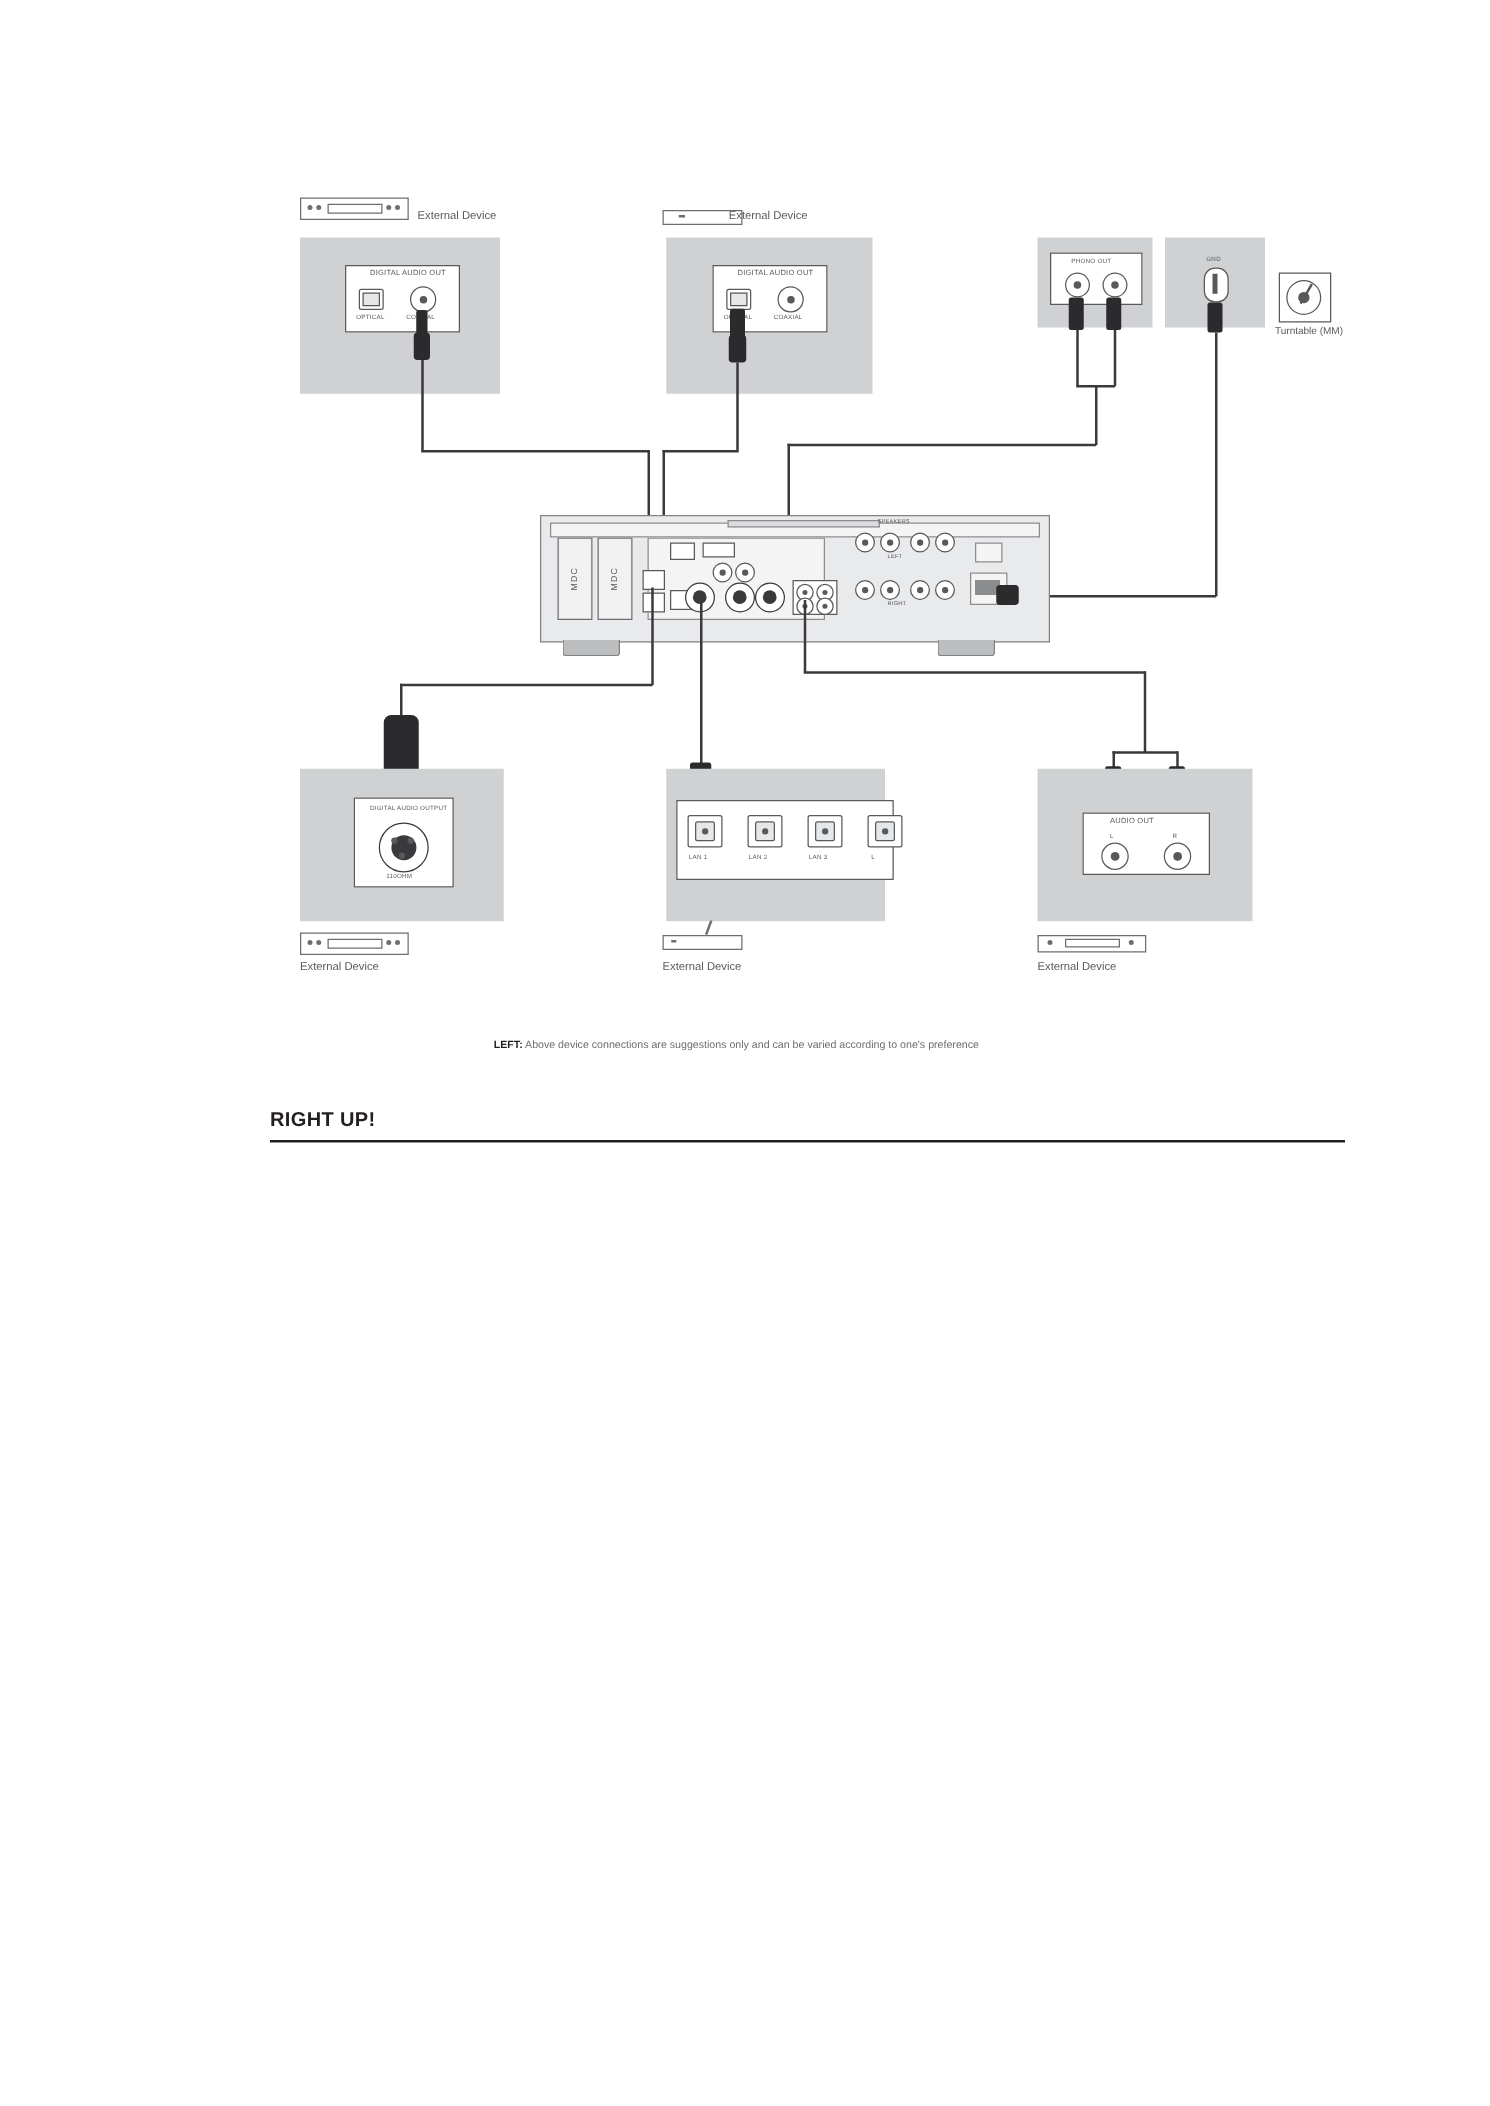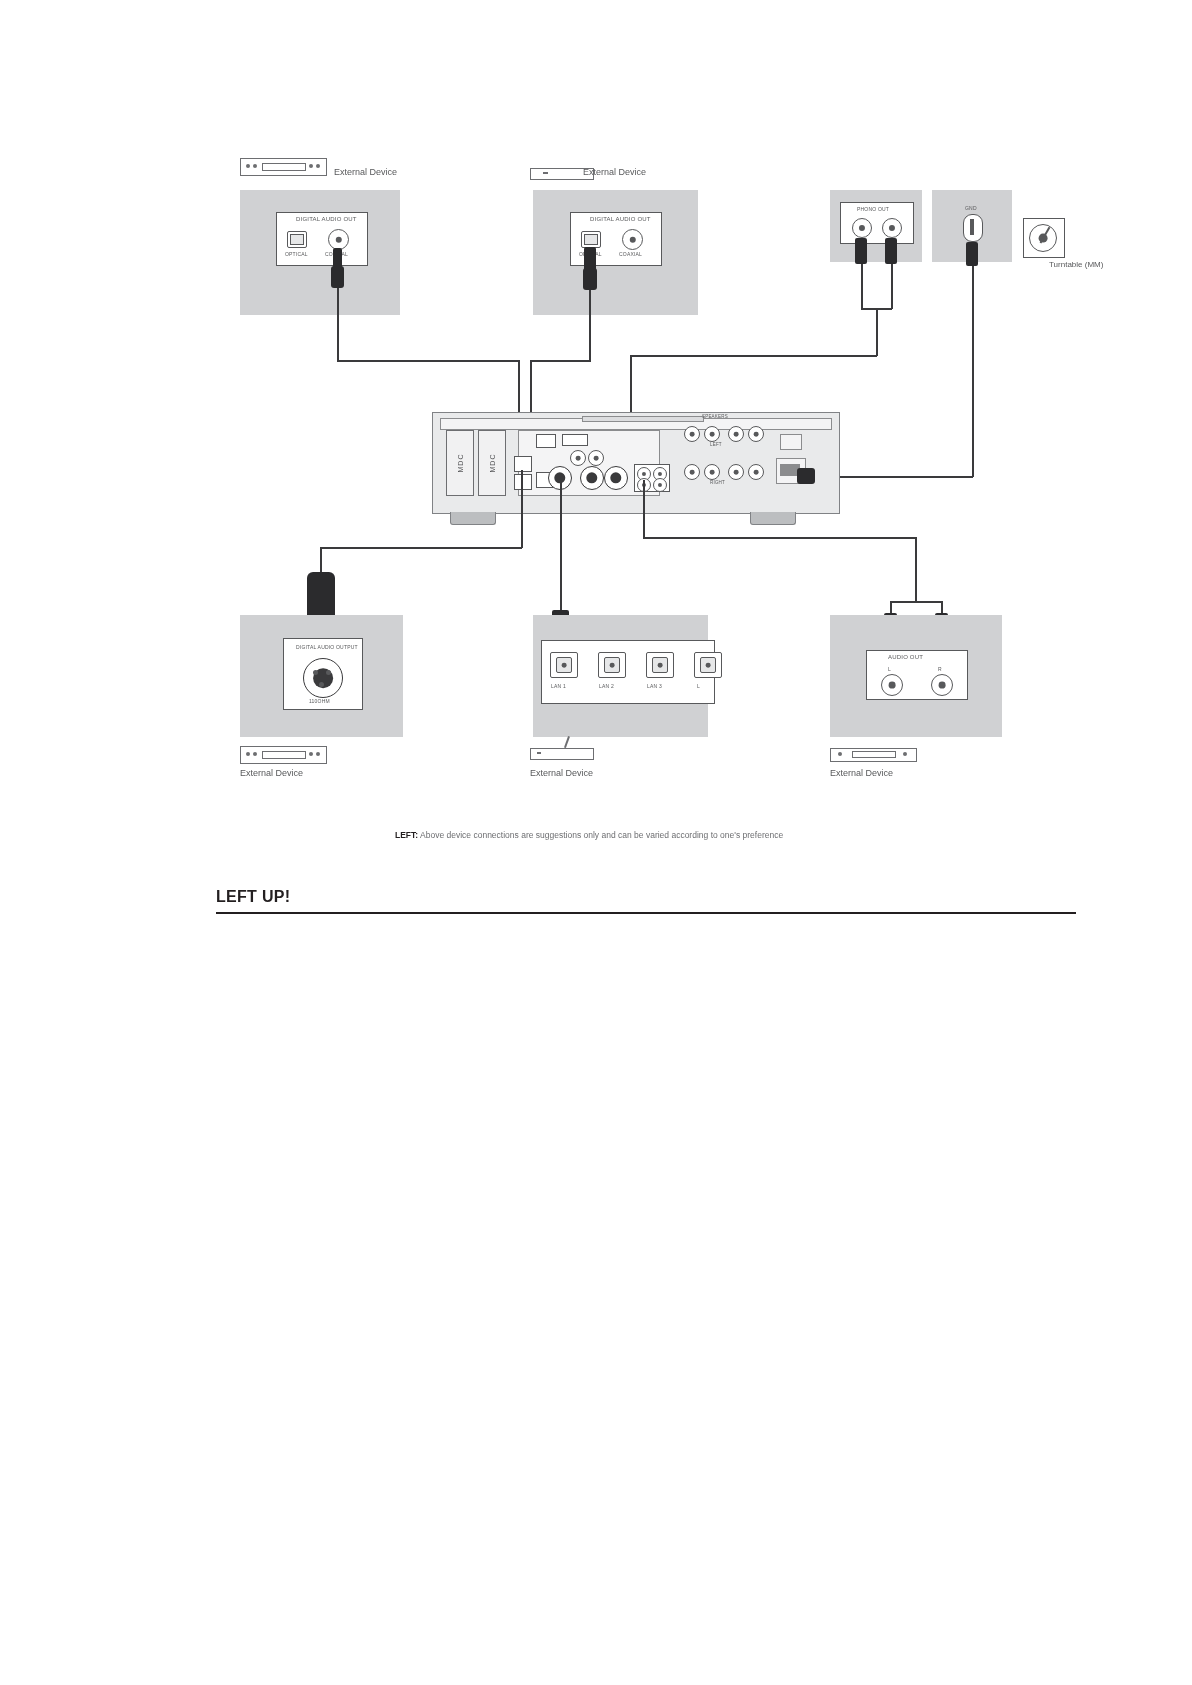--- a/index.html
+++ b/index.html
@@ -105,21 +105,21 @@
   <div class="lbl-xs" style="left:965px;top:205px;">GND</div>
   <div class="white-box" style="left:963px;top:214px;width:18px;height:26px;border-radius:9px;"></div>
   <div class="dev-line" style="left:970px;top:219px;width:4px;height:16px;background:#58595b;"></div>
   <div class="plug" style="left:966px;top:242px;width:12px;height:24px;border-radius:2px;"></div>
   <div class="wire wirev" style="left:972px;top:266px;height:211px;"></div>
   <div class="wire wireh" style="left:806px;top:476px;width:167px;"></div>
 
   <div class="white-box" style="left:1023px;top:218px;width:40px;height:38px;"></div>
   <div class="jack" style="left:1029px;top:224px;width:26px;height:26px;"></div>
   <div class="dev-line" style="left:1044px;top:226px;width:1.5px;height:18px;background:#58595b;transform:rotate(30deg);"></div>
-  <div class="lbl" style="left:1049px;top:260px;font-size:8px;">Turntable (MM)</div>
+  <div class="lbl" style="left:1020px;top:260px;font-size:8px;">Turntable (MM)</div>
 
   <div id="amp">
     <div class="amp-body"></div>
     <div class="amp-inner" style="left:8px;top:6px;width:390px;height:10px;"></div>
     <div class="amp-inner" style="left:150px;top:4px;width:120px;height:4px;background:#dcdddf;"></div>
 
     <div class="mdc" style="left:14px;">
       <span>MDC</span>
     </div>
     <div class="mdc" style="left:46px;">
@@ -232,16 +232,16 @@
   <div class="dev-glyph" style="left:830px;top:748px;width:85px;height:12px;"></div>
   <div class="dev-line" style="left:852px;top:751px;width:42px;height:5px;border:1px solid #6d6e71;background:#fff;"></div>
   <div class="dev-line" style="left:838px;top:752px;width:4px;height:4px;border-radius:50%;background:#6d6e71;"></div>
   <div class="dev-line" style="left:903px;top:752px;width:4px;height:4px;border-radius:50%;background:#6d6e71;"></div>
   <div class="lbl" style="left:830px;top:768px;">External Device</div>
 
   <div class="note">
     <b>LEFT:</b><span> Above device connections are suggestions only and can be varied according to one's preference</span>
   </div>
 
-  <div class="section-title">LEFT UP!</div>
+  <div class="section-title">RIGHT UP!</div>
   <div class="rule"></div>
 
 </div>
 
 </body></html>

